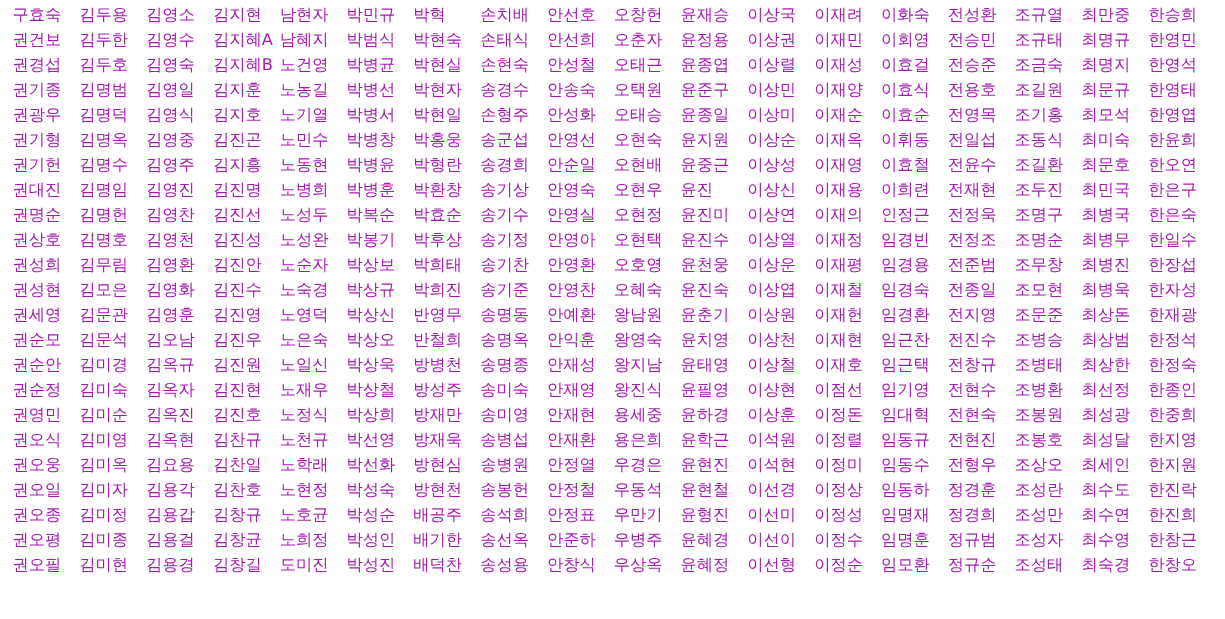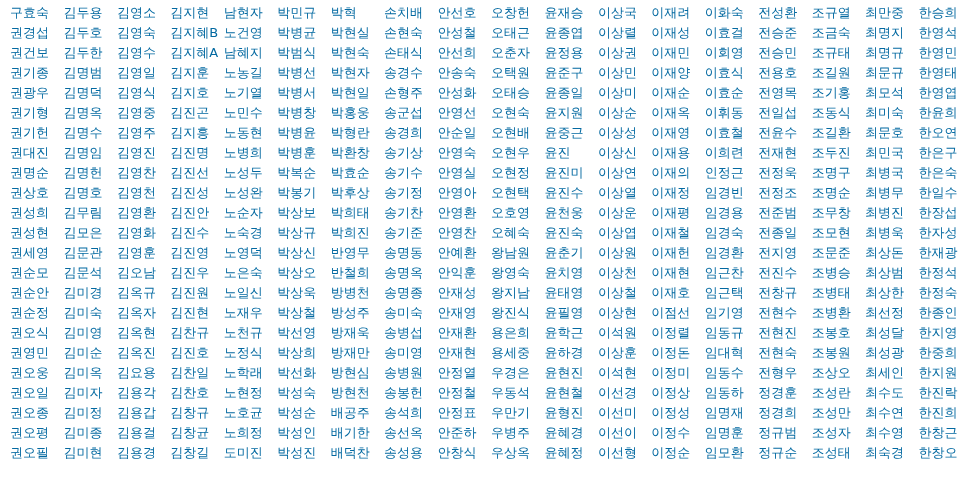--- a/index.html
+++ b/index.html
@@ -30,21 +30,21 @@
     font-size: 13px;
     line-height: 20px;
     white-space: nowrap;
     text-align: left;
     letter-spacing: 0;
   }
 </style>
 </head>
 <body>
 
-<div class="name-grid" style="background: rgb(255, 255, 255); color: #0369a1;">
+<div class="name-grid" style="background: rgb(255, 255, 255); color: #a21caf;">
     <div class="name-row">
       <span class="name-cell">구효숙</span>
       <span class="name-cell">김두용</span>
       <span class="name-cell">김영소</span>
       <span class="name-cell">김지현</span>
       <span class="name-cell">남현자</span>
       <span class="name-cell">박민규</span>
       <span class="name-cell">박혁</span>
       <span class="name-cell">손치배</span>
       <span class="name-cell">안선호</span>
@@ -52,60 +52,60 @@
       <span class="name-cell">윤재승</span>
       <span class="name-cell">이상국</span>
       <span class="name-cell">이재려</span>
       <span class="name-cell">이화숙</span>
       <span class="name-cell">전성환</span>
       <span class="name-cell">조규열</span>
       <span class="name-cell">최만중</span>
       <span class="name-cell">한승희</span>
     </div>
     <div class="name-row">
+      <span class="name-cell">권건보</span>
+      <span class="name-cell">김두한</span>
+      <span class="name-cell">김영수</span>
+      <span class="name-cell">김지혜A</span>
+      <span class="name-cell">남혜지</span>
+      <span class="name-cell">박범식</span>
+      <span class="name-cell">박현숙</span>
+      <span class="name-cell">손태식</span>
+      <span class="name-cell">안선희</span>
+      <span class="name-cell">오춘자</span>
+      <span class="name-cell">윤정용</span>
+      <span class="name-cell">이상권</span>
+      <span class="name-cell">이재민</span>
+      <span class="name-cell">이회영</span>
+      <span class="name-cell">전승민</span>
+      <span class="name-cell">조규태</span>
+      <span class="name-cell">최명규</span>
+      <span class="name-cell">한영민</span>
+    </div>
+    <div class="name-row">
       <span class="name-cell">권경섭</span>
       <span class="name-cell">김두호</span>
       <span class="name-cell">김영숙</span>
       <span class="name-cell">김지혜B</span>
       <span class="name-cell">노건영</span>
       <span class="name-cell">박병균</span>
       <span class="name-cell">박현실</span>
       <span class="name-cell">손현숙</span>
       <span class="name-cell">안성철</span>
       <span class="name-cell">오태근</span>
       <span class="name-cell">윤종엽</span>
       <span class="name-cell">이상렬</span>
       <span class="name-cell">이재성</span>
       <span class="name-cell">이효걸</span>
       <span class="name-cell">전승준</span>
       <span class="name-cell">조금숙</span>
       <span class="name-cell">최명지</span>
       <span class="name-cell">한영석</span>
     </div>
     <div class="name-row">
-      <span class="name-cell">권건보</span>
-      <span class="name-cell">김두한</span>
-      <span class="name-cell">김영수</span>
-      <span class="name-cell">김지혜A</span>
-      <span class="name-cell">남혜지</span>
-      <span class="name-cell">박범식</span>
-      <span class="name-cell">박현숙</span>
-      <span class="name-cell">손태식</span>
-      <span class="name-cell">안선희</span>
-      <span class="name-cell">오춘자</span>
-      <span class="name-cell">윤정용</span>
-      <span class="name-cell">이상권</span>
-      <span class="name-cell">이재민</span>
-      <span class="name-cell">이회영</span>
-      <span class="name-cell">전승민</span>
-      <span class="name-cell">조규태</span>
-      <span class="name-cell">최명규</span>
-      <span class="name-cell">한영민</span>
-    </div>
-    <div class="name-row">
       <span class="name-cell">권기종</span>
       <span class="name-cell">김명범</span>
       <span class="name-cell">김영일</span>
       <span class="name-cell">김지훈</span>
       <span class="name-cell">노농길</span>
       <span class="name-cell">박병선</span>
       <span class="name-cell">박현자</span>
       <span class="name-cell">송경수</span>
       <span class="name-cell">안송숙</span>
       <span class="name-cell">오택원</span>
@@ -352,60 +352,60 @@
       <span class="name-cell">윤필영</span>
       <span class="name-cell">이상현</span>
       <span class="name-cell">이점선</span>
       <span class="name-cell">임기영</span>
       <span class="name-cell">전현수</span>
       <span class="name-cell">조병환</span>
       <span class="name-cell">최선정</span>
       <span class="name-cell">한종인</span>
     </div>
     <div class="name-row">
+      <span class="name-cell">권영민</span>
+      <span class="name-cell">김미순</span>
+      <span class="name-cell">김옥진</span>
+      <span class="name-cell">김진호</span>
+      <span class="name-cell">노정식</span>
+      <span class="name-cell">박상희</span>
+      <span class="name-cell">방재만</span>
+      <span class="name-cell">송미영</span>
+      <span class="name-cell">안재현</span>
+      <span class="name-cell">용세중</span>
+      <span class="name-cell">윤하경</span>
+      <span class="name-cell">이상훈</span>
+      <span class="name-cell">이정돈</span>
+      <span class="name-cell">임대혁</span>
+      <span class="name-cell">전현숙</span>
+      <span class="name-cell">조봉원</span>
+      <span class="name-cell">최성광</span>
+      <span class="name-cell">한중희</span>
+    </div>
+    <div class="name-row">
       <span class="name-cell">권오식</span>
       <span class="name-cell">김미영</span>
       <span class="name-cell">김옥현</span>
       <span class="name-cell">김찬규</span>
       <span class="name-cell">노천규</span>
       <span class="name-cell">박선영</span>
       <span class="name-cell">방재욱</span>
       <span class="name-cell">송병섭</span>
       <span class="name-cell">안재환</span>
       <span class="name-cell">용은희</span>
       <span class="name-cell">윤학근</span>
       <span class="name-cell">이석원</span>
       <span class="name-cell">이정렬</span>
       <span class="name-cell">임동규</span>
       <span class="name-cell">전현진</span>
       <span class="name-cell">조봉호</span>
       <span class="name-cell">최성달</span>
       <span class="name-cell">한지영</span>
     </div>
     <div class="name-row">
-      <span class="name-cell">권영민</span>
-      <span class="name-cell">김미순</span>
-      <span class="name-cell">김옥진</span>
-      <span class="name-cell">김진호</span>
-      <span class="name-cell">노정식</span>
-      <span class="name-cell">박상희</span>
-      <span class="name-cell">방재만</span>
-      <span class="name-cell">송미영</span>
-      <span class="name-cell">안재현</span>
-      <span class="name-cell">용세중</span>
-      <span class="name-cell">윤하경</span>
-      <span class="name-cell">이상훈</span>
-      <span class="name-cell">이정돈</span>
-      <span class="name-cell">임대혁</span>
-      <span class="name-cell">전현숙</span>
-      <span class="name-cell">조봉원</span>
-      <span class="name-cell">최성광</span>
-      <span class="name-cell">한중희</span>
-    </div>
-    <div class="name-row">
       <span class="name-cell">권오웅</span>
       <span class="name-cell">김미옥</span>
       <span class="name-cell">김요용</span>
       <span class="name-cell">김찬일</span>
       <span class="name-cell">노학래</span>
       <span class="name-cell">박선화</span>
       <span class="name-cell">방현심</span>
       <span class="name-cell">송병원</span>
       <span class="name-cell">안정열</span>
       <span class="name-cell">우경은</span>

